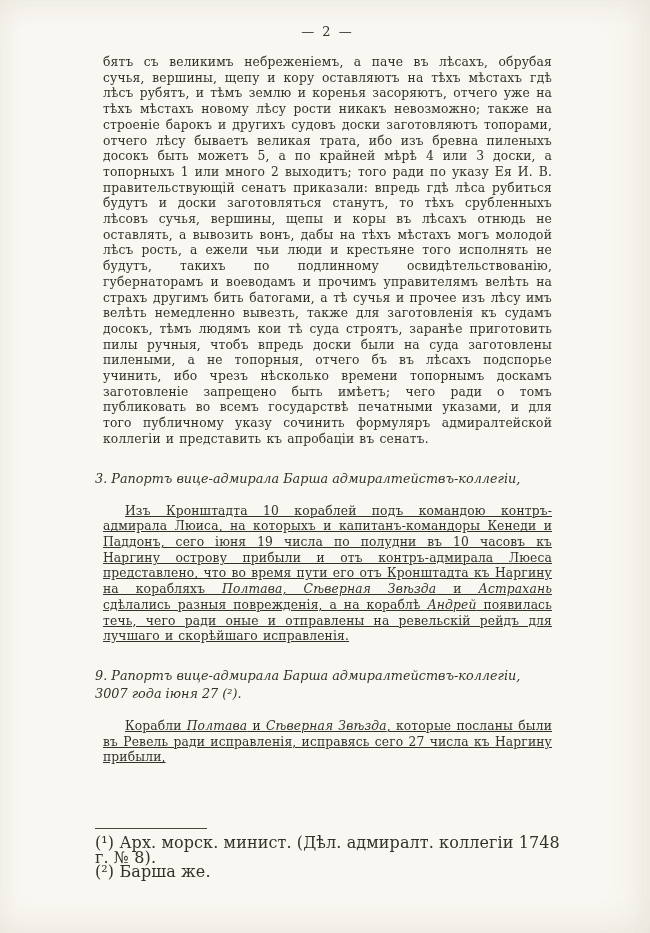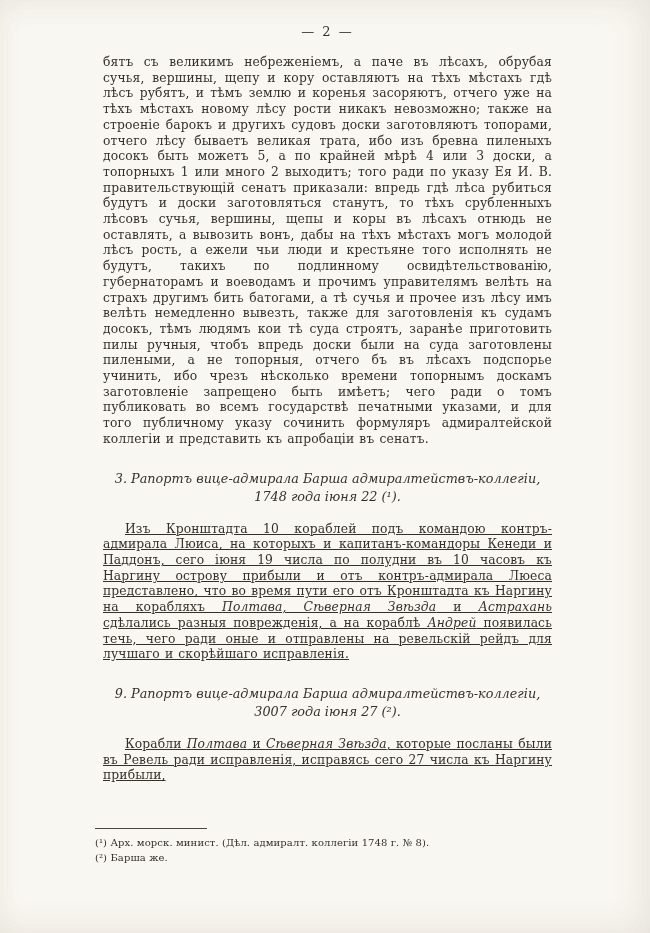--- a/index.html
+++ b/index.html
@@ -35,58 +35,57 @@
     line-height:15.7px;
     text-align:justify;
     letter-spacing:0.15px;
     word-spacing:1px;
     margin:8px;
     color:var(--ink);
   }
   .para.no-indent{text-indent:0;}
   .para.indent{text-indent:22px;text-decoration:underline;}
   .heading{
-    text-align:center;
+    text-align:left;
     font-style:italic;
     font-size:12.8px;
     line-height:18px;
     margin:22px 0 16px 0;
     color:var(--ink);
   }
   .it{font-style:italic;}
   .footnote-block{
     position:absolute;
     left:95px;
     right:90px;
     top:828px;
   }
   .footnote-rule{
     width:112px;
     border-top:1px solid var(--ink-light);
     margin:0 0 7px 0;
   }
   .footnote{
-    font-size:10px;
+    font-size:16px;
     line-height:14.5px;
     letter-spacing:0.1px;
     color:var(--ink);
   }
 </style>
 </head>
 <body>
 
 <div class="page">
 
   <div class="page-number">— 2 —</div>
 
   <p class="para no-indent">бятъ съ великимъ небреженіемъ, а паче въ лѣсахъ, обрубая сучья, вершины, щепу и кору оставляютъ на тѣхъ мѣстахъ гдѣ лѣсъ рубятъ, и тѣмъ землю и коренья засоряютъ, отчего уже на тѣхъ мѣстахъ новому лѣсу рости никакъ невозможно; также на строеніе барокъ и другихъ судовъ доски заготовляютъ топорами, отчего лѣсу бываетъ великая трата, ибо изъ бревна пиленыхъ досокъ быть можетъ 5, а по крайней мѣрѣ 4 или 3 доски, а топорныхъ 1 или много 2 выходитъ; того ради по указу Ея И. В. правительствующій сенатъ приказали: впредь гдѣ лѣса рубиться будутъ и доски заготовляться станутъ, то тѣхъ срубленныхъ лѣсовъ сучья, вершины, щепы и коры въ лѣсахъ отнюдь не оставлять, а вывозить вонъ, дабы на тѣхъ мѣстахъ могъ молодой лѣсъ рость, а ежели чьи люди и крестьяне того исполнять не будутъ, такихъ по подлинному освидѣтельствованію, губернаторамъ и воеводамъ и прочимъ управителямъ велѣть на страхъ другимъ бить батогами, а тѣ сучья и прочее изъ лѣсу имъ велѣть немедленно вывезть, также для заготовленія къ судамъ досокъ, тѣмъ людямъ кои тѣ суда строятъ, заранѣе приготовить пилы ручныя, чтобъ впредь доски были на суда заготовлены пилеными, а не топорныя, отчего бъ въ лѣсахъ подспорье учинить, ибо чрезъ нѣсколько времени топорнымъ доскамъ заготовленіе запрещено быть имѣетъ; чего ради о томъ публиковать во всемъ государствѣ печатными указами, и для того публичному указу сочинить формуляръ адмиралтейской коллегіи и представить къ апробаціи въ сенатъ.</p>
 
   <div class="heading">
     <div>3. Рапортъ вице-адмирала Барша адмиралтействъ-коллегіи,</div>
-    <div>1748 года іюня 22 (¹).</div>
   </div>
 
   <p class="para indent"><span>Изъ Кронштадта 10 кораблей подъ командою контръ-адмирала Люиса, на которыхъ и капитанъ-командоры Кенеди и Паддонъ, сего іюня 19 числа по полудни въ 10 часовъ къ Наргину острову прибыли и отъ контръ-адмирала Люеса представлено, что во время пути его отъ Кронштадта къ Наргину на корабляхъ </span><span class="it">Полтава, Сѣверная Звѣзда</span><span> и </span><span class="it">Астрахань</span><span> сдѣлались разныя поврежденія, а на кораблѣ </span><span class="it">Андрей</span><span> появилась течь, чего ради оные и отправлены на ревельскій рейдъ для лучшаго и скорѣйшаго исправленія.</span></p>
 
   <div class="heading">
     <div>9. Рапортъ вице-адмирала Барша адмиралтействъ-коллегіи,</div>
     <div>3007 года іюня 27 (²).</div>
   </div>
 
   <p class="para indent"><span>Корабли </span><span class="it">Полтава</span><span> и </span><span class="it">Сѣверная Звѣзда</span><span>, которые посланы были въ Ревель ради исправленія, исправясь сего 27 числа къ Наргину прибыли,</span></p>

